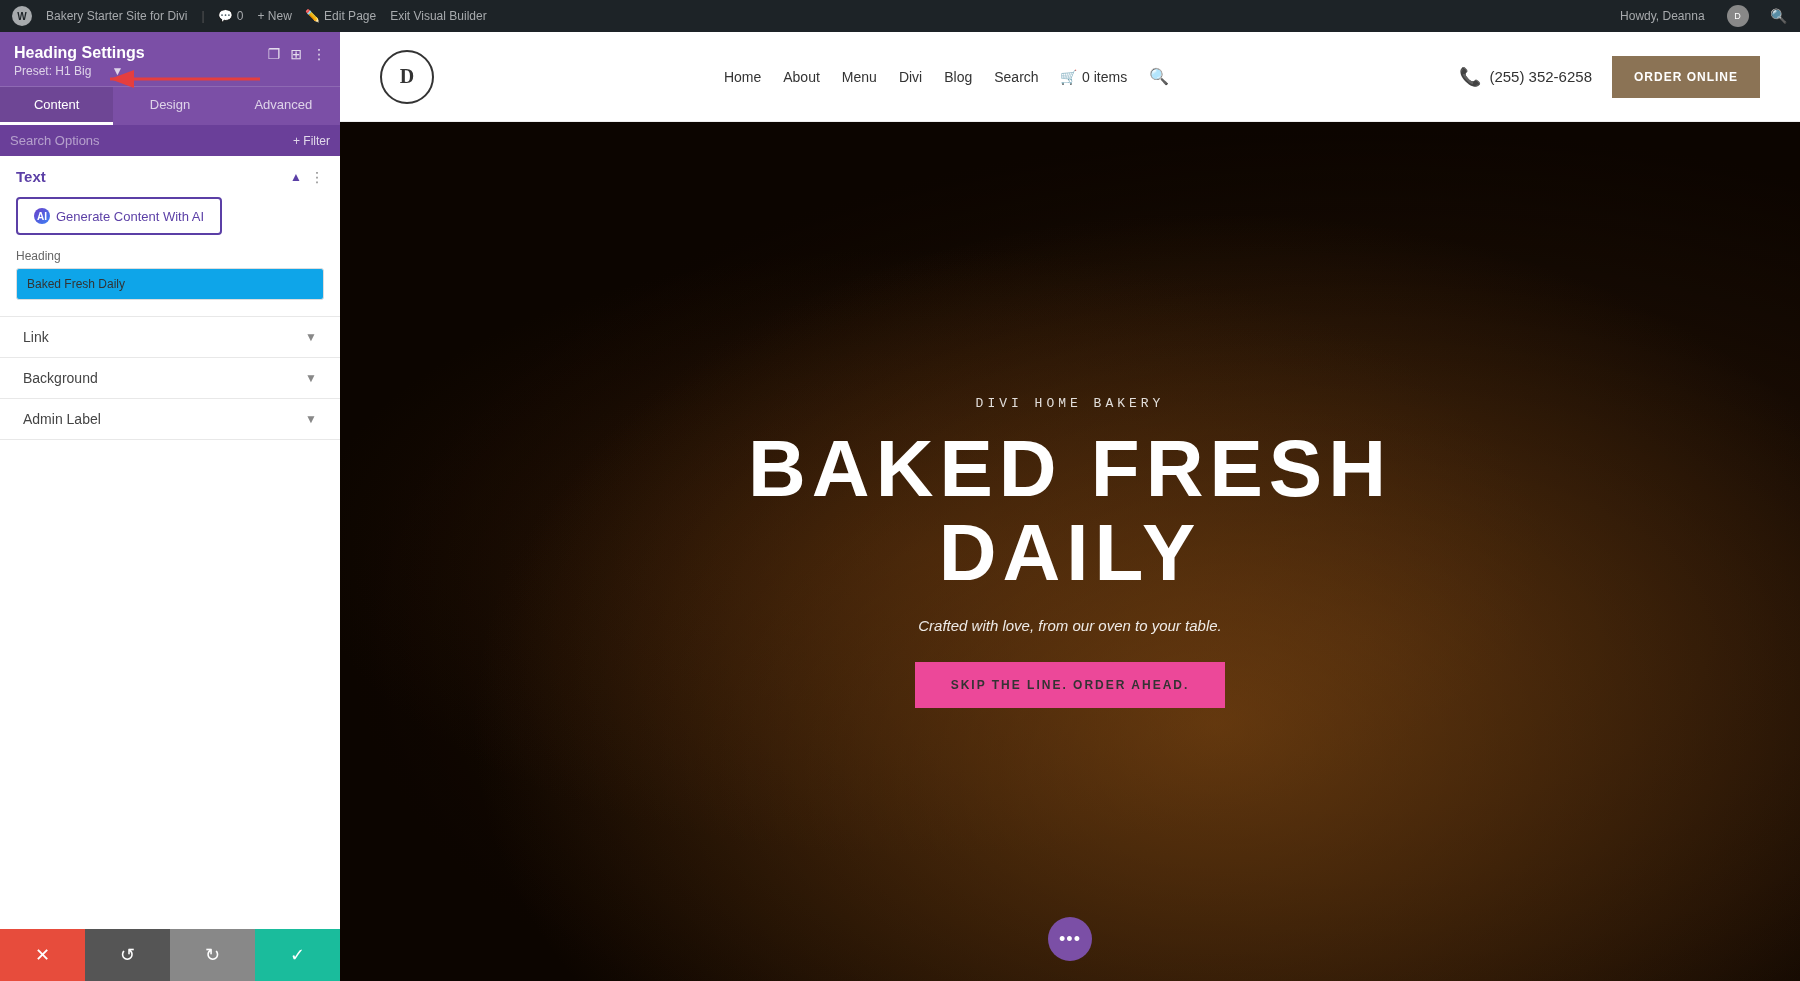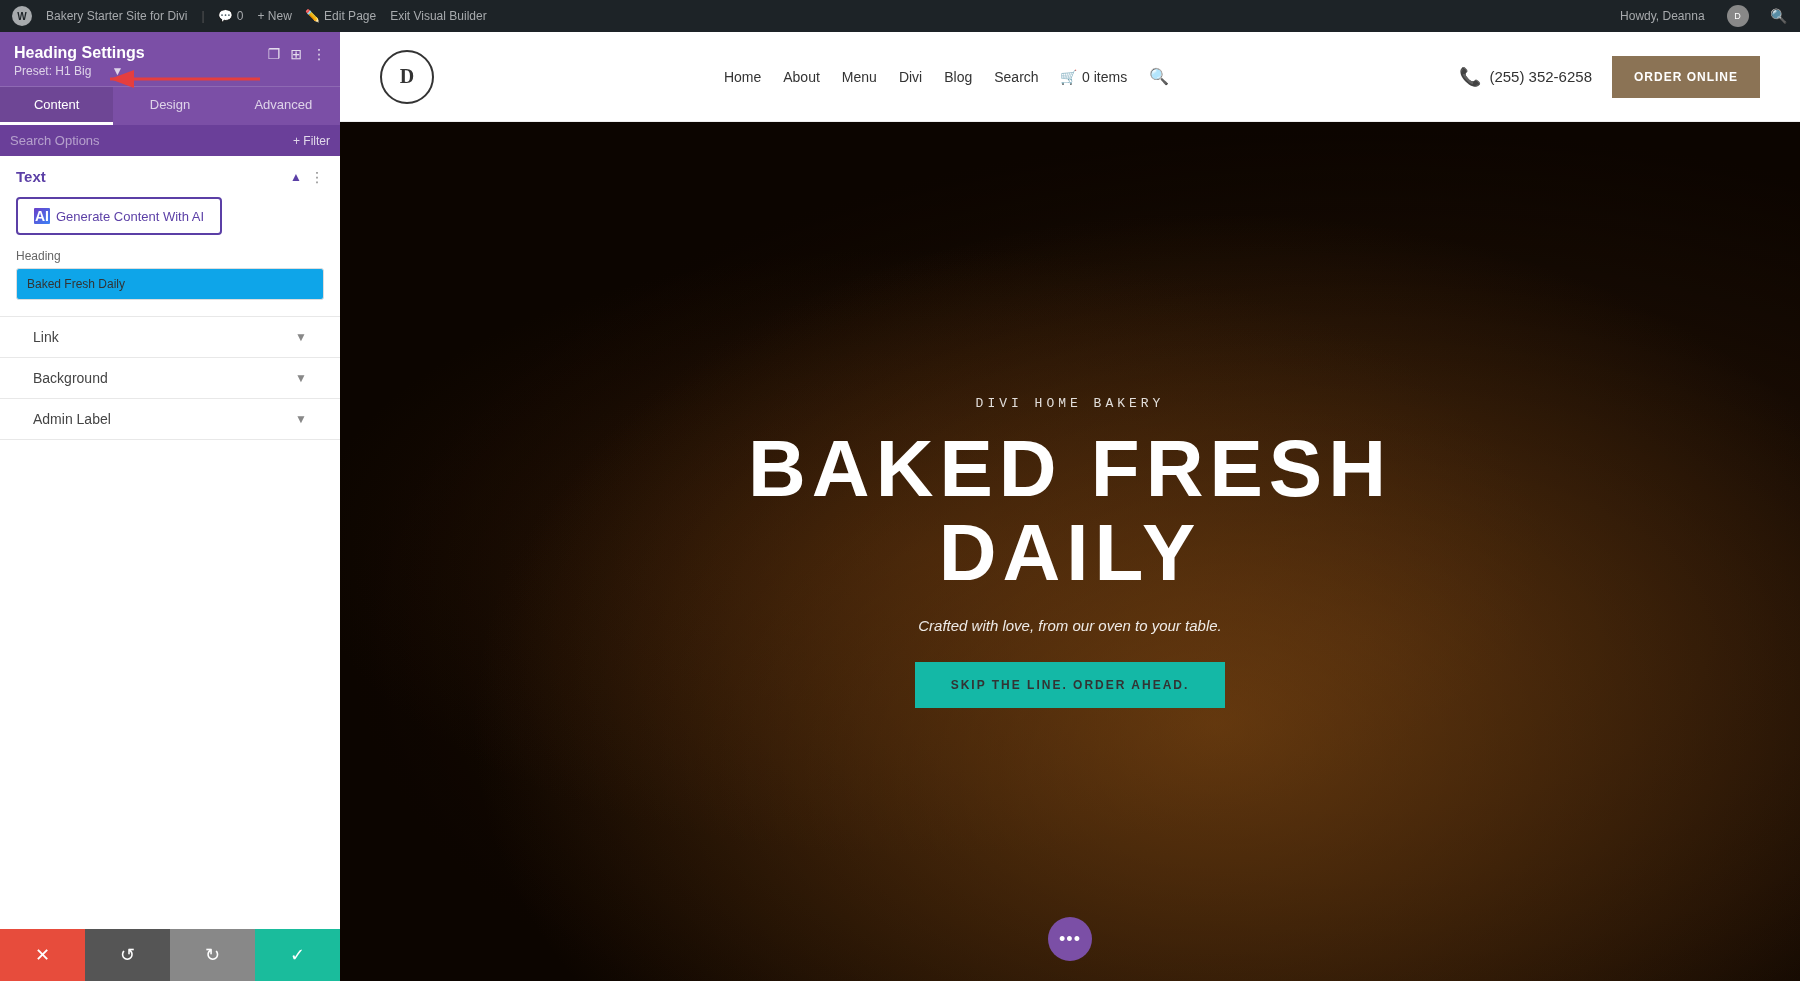--- a/index.html
+++ b/index.html
@@ -157,21 +157,21 @@
     }
 
     
     .section {
       border-bottom: 1px solid #e8e8e8;
     }
     .section-header {
       display: flex;
       align-items: center;
       justify-content: space-between;
-      padding: 12px 33px;
+      padding: 12px 23px;
       cursor: pointer;
     }
     .section-title {
       font-size: 14px;
       color: #444;
       font-weight: 500;
     }
     .section-header-right {
       display: flex; align-items: center; gap: 8px;
     }
@@ -212,25 +212,25 @@
       border: 2px solid #5b3fa6;
       border-radius: 4px;
       background: #fff;
       color: #5b3fa6;
       font-size: 13px;
       font-weight: 500;
       cursor: pointer;
     }
     .ai-icon {
       background: linear-gradient(135deg, #6a3fc8, #3b82f6);
-      border-radius: 1px;
+      border-radius: 8px;
       width: 16px; height: 16px;
       display: flex; align-items: center; justify-content: center;
       color: #fff;
-      font-size: 14px;
+      font-size: 10px;
       font-weight: bold;
     }
 
     
     .field-group {
       padding: 0 16px 16px;
     }
     .field-label {
       font-size: 12px;
       color: #666;
@@ -378,21 +378,21 @@
       font-family: 'Helvetica Neue', Helvetica, Arial, sans-serif;
       margin-bottom: 22px;
     }
     .hero-desc {
       font-size: 15px;
       color: rgba(255,255,255,0.9);
       margin-bottom: 28px;
       font-style: italic;
     }
     .hero-cta-btn {
-      background: #14b8a6;
+      background: #ec4899;
       color: #333;
       border: none;
       padding: 16px 36px;
       font-size: 12px;
       font-weight: 700;
       letter-spacing: 2px;
       text-transform: uppercase;
       cursor: pointer;
     }
     .hero-dots-btn {

